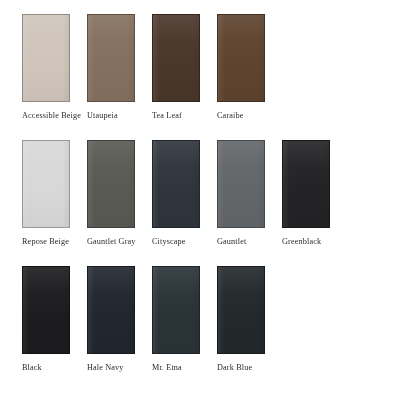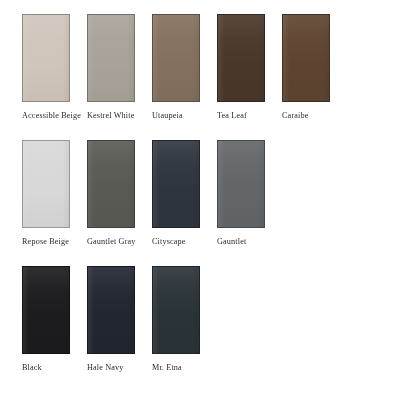--- a/index.html
+++ b/index.html
@@ -89,27 +89,20 @@
 
   <div class="swatch-row">
     <div class="swatch-cell">
       <div class="swatch-chip" style="background-color: rgb(207, 197, 187);">
         <div class="sheen"></div>
         <div class="edge"></div>
       </div>
       <div class="swatch-label">Accessible Beige</div>
     </div>
     <div class="swatch-cell">
-      <div class="swatch-chip" style="background-color: rgb(168, 162, 154);">
-        <div class="sheen"></div>
-        <div class="edge"></div>
-      </div>
-      <div class="swatch-label">Kestrel White</div>
-    </div>
-    <div class="swatch-cell">
       <div class="swatch-chip" style="background-color: rgb(132, 112, 94);">
         <div class="sheen"></div>
         <div class="edge"></div>
       </div>
       <div class="swatch-label">Utaupeia</div>
     </div>
     <div class="swatch-cell">
       <div class="swatch-chip" style="background-color: rgb(74, 55, 43);">
         <div class="sheen"></div>
         <div class="edge"></div>
@@ -147,20 +140,27 @@
       </div>
       <div class="swatch-label">Cityscape</div>
     </div>
     <div class="swatch-cell">
       <div class="swatch-chip" style="background-color: rgb(99, 102, 105);">
         <div class="sheen"></div>
         <div class="edge"></div>
       </div>
       <div class="swatch-label">Gauntlet</div>
     </div>
+    <div class="swatch-cell">
+      <div class="swatch-chip" style="background-color: rgb(35, 35, 38);">
+        <div class="sheen"></div>
+        <div class="edge"></div>
+      </div>
+      <div class="swatch-label">Greenblack</div>
+    </div>
   </div>
 
   <div class="swatch-row">
     <div class="swatch-cell">
       <div class="swatch-chip" style="background-color: rgb(28, 28, 30);">
         <div class="sheen"></div>
         <div class="edge"></div>
       </div>
       <div class="swatch-label">Black</div>
     </div>
@@ -171,15 +171,22 @@
       </div>
       <div class="swatch-label">Hale Navy</div>
     </div>
     <div class="swatch-cell">
       <div class="swatch-chip" style="background-color: rgb(42, 51, 56);">
         <div class="sheen"></div>
         <div class="edge"></div>
       </div>
       <div class="swatch-label">Mr. Etna</div>
     </div>
+    <div class="swatch-cell">
+      <div class="swatch-chip" style="background-color: rgb(35, 40, 43);">
+        <div class="sheen"></div>
+        <div class="edge"></div>
+      </div>
+      <div class="swatch-label">Dark Blue</div>
+    </div>
   </div>
 
 </div>
 
 </body></html>

